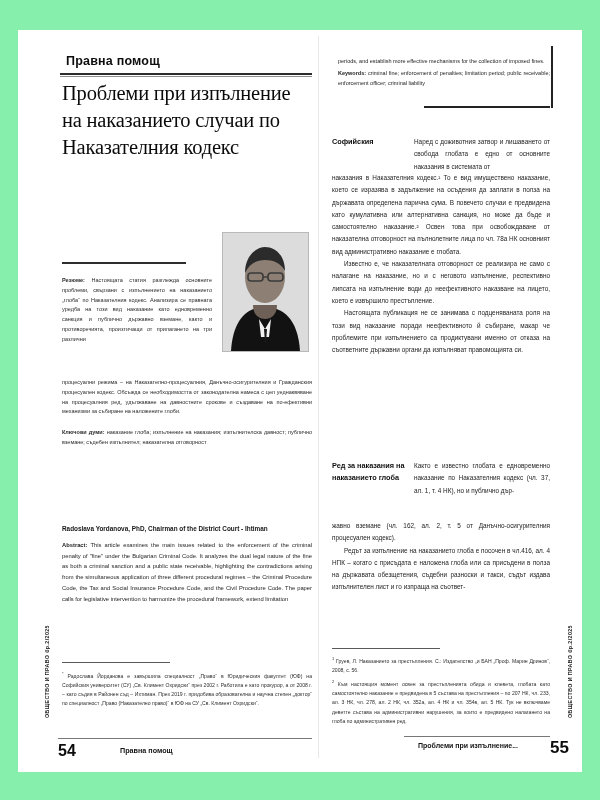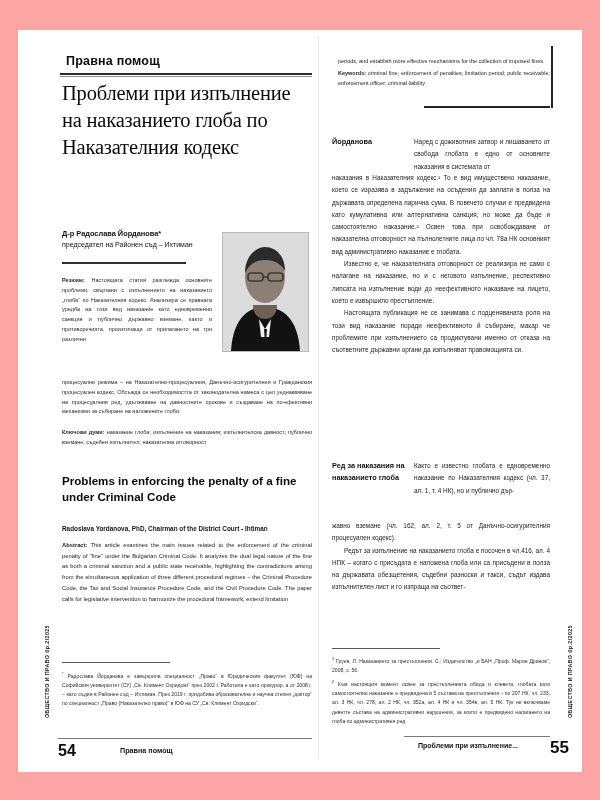--- a/index.html
+++ b/index.html
@@ -4,21 +4,21 @@
 <style>
   html, body {
     margin: 0;
     padding: 0;
     background: #ffffff;
   }
   #page {
     position: relative;
     width: 600px;
     height: 800px;
-    background: #fca5a5;
+    background: #86efac;
     overflow: hidden;
     font-family: "Liberation Serif", serif;
     color: #111111;
   }
   
   .scan {
     position: absolute;
     left: 18px;
     top: 30px;
     width: 564px;
@@ -356,26 +356,22 @@
   <div class="page-right"></div>
   <div class="gutter"></div>
 
   <div class="spine spine-left">ОБЩЕСТВО И ПРАВО бр.2/2025</div>
   <div class="spine spine-right">ОБЩЕСТВО И ПРАВО бр.2/2025</div>
 
   <div class="rubric">Правна помощ</div>
   <div class="rubric-rule"></div>
   <div class="rubric-rule thin"></div>
 
-  <div class="bg-title">Проблеми при изпълнение на наказанието глоба по Наказателния кодекс</div>
-
-  <div class="author-bg">
-    <span>Д-р Радослава Йорданова*</span><br>
-    <span class="role">председател на Районен съд – Ихтиман</span>
-  </div>
+  <div class="bg-title">Проблеми при изпълнение на наказанието случаи по Наказателния кодекс</div>
+
   <div class="author-rule"></div>
 
   <div class="portrait">
     <svg width="85" height="118" viewBox="0 0 85 118">
       <rect x="0" y="0" width="85" height="118" fill="#e9e9e9"></rect>
       <rect x="0" y="0" width="85" height="118" fill="#dcdcdc"></rect>
       <path d="M8 118 C10 86 24 74 42 74 C60 74 75 86 77 118 Z" fill="#121212"></path>
       <path d="M30 72 C30 82 36 86 42 86 C48 86 54 82 54 72 Z" fill="#6e6057"></path>
       <ellipse cx="42" cy="44" rx="20" ry="26" fill="#8d7f73"></ellipse>
       <path d="M22 40 C22 22 34 14 42 14 C52 14 62 22 62 38 C58 30 50 27 42 27 C33 27 26 31 22 40 Z" fill="#2b2b2b"></path>
@@ -392,21 +388,20 @@
     <span>Настоящата статия разглежда основните проблеми, свързани с изпълнението на наказанието „глоба“ по Наказателния кодекс. Анализира се правната уредба на този вид наказание като едновременно санкция и публично държавно вземане, както и противоречията, произтичащи от прилагането на три различни</span>
   </div>
 
   <div class="abstract-bg-wide">процесуални режима – на Наказателно-процесуалния, Данъчно-осигурителния и Гражданския процесуален кодекс. Обсъжда се необходимостта от законодателна намеса с цел уеднаквяване на процесуалния ред, удължаване на давностните срокове и създаване на по-ефективни механизми за събиране на наложените глоби.</div>
 
   <div class="kw-bg">
     <span class="lbl">Ключови думи:</span>
     <span>наказание глоба; изпълнение на наказания; изпълнителска давност; публично вземане; съдебен изпълнител; наказателна отговорност</span>
   </div>
 
-  <div class="en-title">Problems in enforcing the penalty of a fine under Criminal Code</div>
   <div class="en-author">Radoslava Yordanova, PhD, Chairman of the District Court - Ihtiman</div>
   <div class="en-abstract">
     <span class="lbl">Abstract:</span>
     <span>This article examines the main issues related to the enforcement of the criminal penalty of "fine" under the Bulgarian Criminal Code. It analyzes the dual legal nature of the fine as both a criminal sanction and a public state receivable, highlighting the contradictions arising from the simultaneous application of three different procedural regimes – the Criminal Procedure Code, the Tax and Social Insurance Procedure Code, and the Civil Procedure Code. The paper calls for legislative intervention to harmonize the procedural framework, extend limitation</span>
   </div>
 
   <div class="fn-rule-left"></div>
   <div class="footnote-left">
     <span class="sup">*</span>
     <span>Радослава Йорданова е завършила специалност „Право“ в Юридическия факултет (ЮФ) на Софийския университет (СУ) „Св. Климент Охридски“ през 2002 г. Работила е като прокурор, а от 2008 г. – като съдия в Районен съд – Ихтиман. През 2019 г. придобива образователна и научна степен „доктор“ по специалност „Право (Наказателно право)“ в ЮФ на СУ „Св. Климент Охридски“.</span>
@@ -417,21 +412,21 @@
   <div class="runhead-left">Правна помощ</div>
 
   <div class="r-top">periods, and establish more effective mechanisms for the collection of imposed fines.</div>
   <div class="r-kw">
     <span class="lbl">Keywords:</span>
     <span>criminal fine; enforcement of penalties; limitation period; public receivable; enforcement officer; criminal liability</span>
   </div>
   <div class="r-rule"></div>
   <div class="r-vrule"></div>
 
-  <div class="sec-label sec-lbl-intro">Йорданова</div>
+  <div class="sec-label sec-lbl-intro">Софийския</div>
   <div class="body-indent" style="top:136px;">Наред с доживотния затвор и лишаването от свобода глобата е едно от основните наказания в системата от</div>
   <div class="body-full" style="top:172px;">
     <p>наказания в Наказателния кодекс.¹ То е вид имуществено наказание, което се изразява в задължение на осъдения да заплати в полза на държавата определена парична сума. В повечето случаи е предвидена като кумулативна или алтернативна санкция, но може да бъде и самостоятелно наказание.² Освен това при освобождаване от наказателна отговорност на пълнолетните лица по чл. 78а НК основният вид административно наказание е глобата.</p>
     <p>Известно е, че наказателната отговорност се реализира не само с налагане на наказание, но и с неговото изпълнение, респективно липсата на изпълнение води до неефективното наказване на лицето, което е извършило престъпление.</p>
     <p>Настоящата публикация не се занимава с подценяваната роля на този вид наказание поради неефективното й събиране, макар че проблемите при изпълнението са продиктувани именно от отказа на съответните държавни органи да изпълняват правомощията си.</p>
   </div>
 
   <div class="sec-label sec-lbl-order">Ред за наказания на наказанието глоба</div>
   <div class="body-indent" style="top:460px;">Както е известно глобата е едновременно наказание по Наказателния кодекс (чл. 37, ал. 1, т. 4 НК), но и публично дър-</div>
   <div class="body-full" style="top:520px;">

